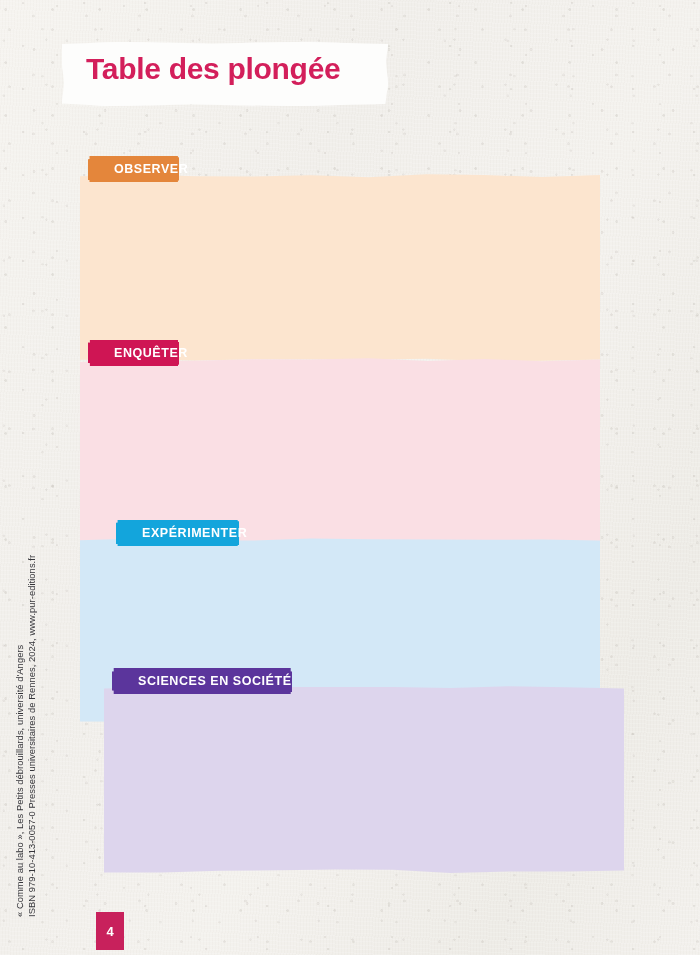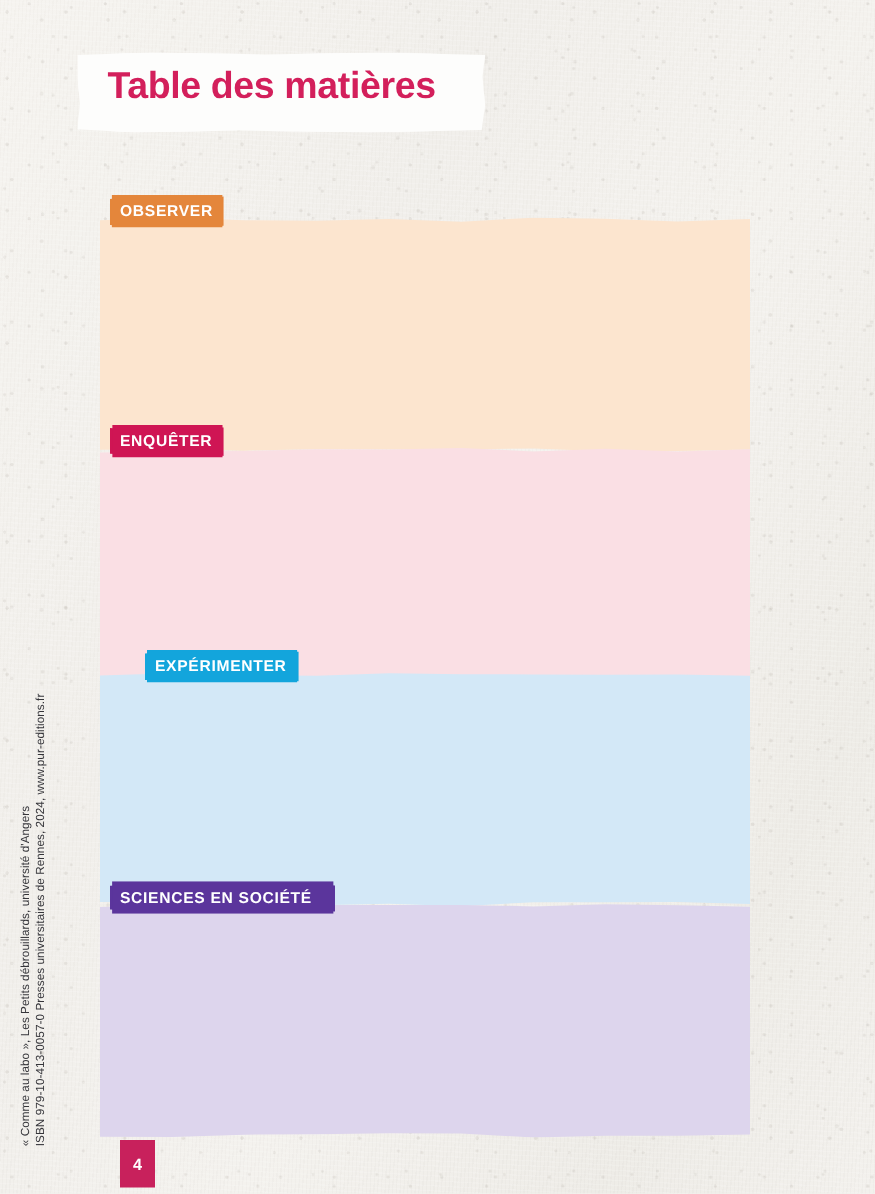--- a/index.html
+++ b/index.html
@@ -81,21 +81,21 @@
     left: 0;
     right: 0;
     top: 18px;
     bottom: 0;
   }
   .section-title-tab {
     position: absolute;
     left: 8px;
     top: 0;
     height: 26px;
-    padding: 0 13px 0 8px;
+    padding: 0 13px 0 26px;
     display: flex;
     align-items: center;
     z-index: 3;
   }
   .section-title-tab span {
     font-size: 12.5px;
     font-weight: 700;
     color: #ffffff;
     letter-spacing: 0.55px;
     white-space: nowrap;
@@ -188,21 +188,21 @@
     line-height: 1;
   }
 </style>
 </head>
 <body>
 
 <div id="paper-bg"></div>
 <div id="paper-grain"></div>
 
 <div id="title-block"></div>
-<div id="page-title">Table des matières</div>
+<div id="page-title">Table des plongée</div>
 
 <div id="sections-root">
     <div class="section" style="top: 156px; height: 205px;">
       <div class="section-panel">
         <svg class="tab-bg" width="520" height="187" viewBox="0 0 520 187" preserveAspectRatio="none" style="position:absolute;inset:0;">
           <path d="M 0 2.2 L 57.8 0.4 L 115.6 2.2 L 173.3 2.5 L 231.1 1.2 L 288.9 3.3 L 346.7 0.2 L 404.4 1.0 L 462.2 3.1 L 520.0 1.1 L 520 185.5 L 462.2 186.7 L 404.4 187.0 L 346.7 184.7 L 288.9 185.6 L 231.1 185.3 L 173.3 185.2 L 115.6 186.5 L 57.8 185.1 L 0.0 185.7 Z" fill="#fce5cf"></path>
         </svg>
       </div>
       <div class="section-title-tab" style="width: 90.8px;">
         <svg class="tab-bg" width="91" height="26" viewBox="0 0 91 26">
@@ -463,21 +463,21 @@
                 <circle cx="13.5" cy="16.8" r="0.65" fill="#8a8279" stroke="none"></circle>
                 <circle cx="11.8" cy="18.6" r="0.6" fill="#8a8279" stroke="none"></circle>
                 <circle cx="14.4" cy="13.3" r="0.5" fill="#8a8279" stroke="none"></circle>
               </g>
             </svg>
           </span>
           <span class="entry-page">40</span>
         </div>
       </div>
     </div>
-    <div class="section" style="top: 705px; height: 205px;">
+    <div class="section" style="top: 668px; height: 205px; margin-left: 24px;">
       <div class="section-panel">
         <svg class="tab-bg" width="520" height="187" viewBox="0 0 520 187" preserveAspectRatio="none" style="position:absolute;inset:0;">
           <path d="M 0 2.6 L 57.8 1.0 L 115.6 2.7 L 173.3 1.0 L 231.1 0.9 L 288.9 0.9 L 346.7 2.1 L 404.4 0.3 L 462.2 1.2 L 520.0 2.4 L 520 184.6 L 462.2 185.6 L 404.4 185.6 L 346.7 187.0 L 288.9 183.8 L 231.1 183.5 L 173.3 184.3 L 115.6 184.7 L 57.8 186.6 L 0.0 186.4 Z" fill="#ddd5ed"></path>
         </svg>
       </div>
       <div class="section-title-tab" style="width: 179.9px;">
         <svg class="tab-bg" width="180" height="26" viewBox="0 0 180 26">
           <path d="M 0.0 3.5 L 25.7 2.6 L 51.4 3.0 L 77.1 1.0 L 102.9 1.9 L 128.6 1.1 L 154.3 1.7 L 180.0 3.4 L 180.0 24.1 L 154.3 23.2 L 128.6 23.8 L 102.9 24.3 L 77.1 23.0 L 51.4 24.4 L 25.7 23.9 L 0.0 22.6 Z" fill="#5b359c"></path>
           <rect x="1.7" y="0" width="177.0" height="26" fill="#5b359c"></rect>
         </svg>

